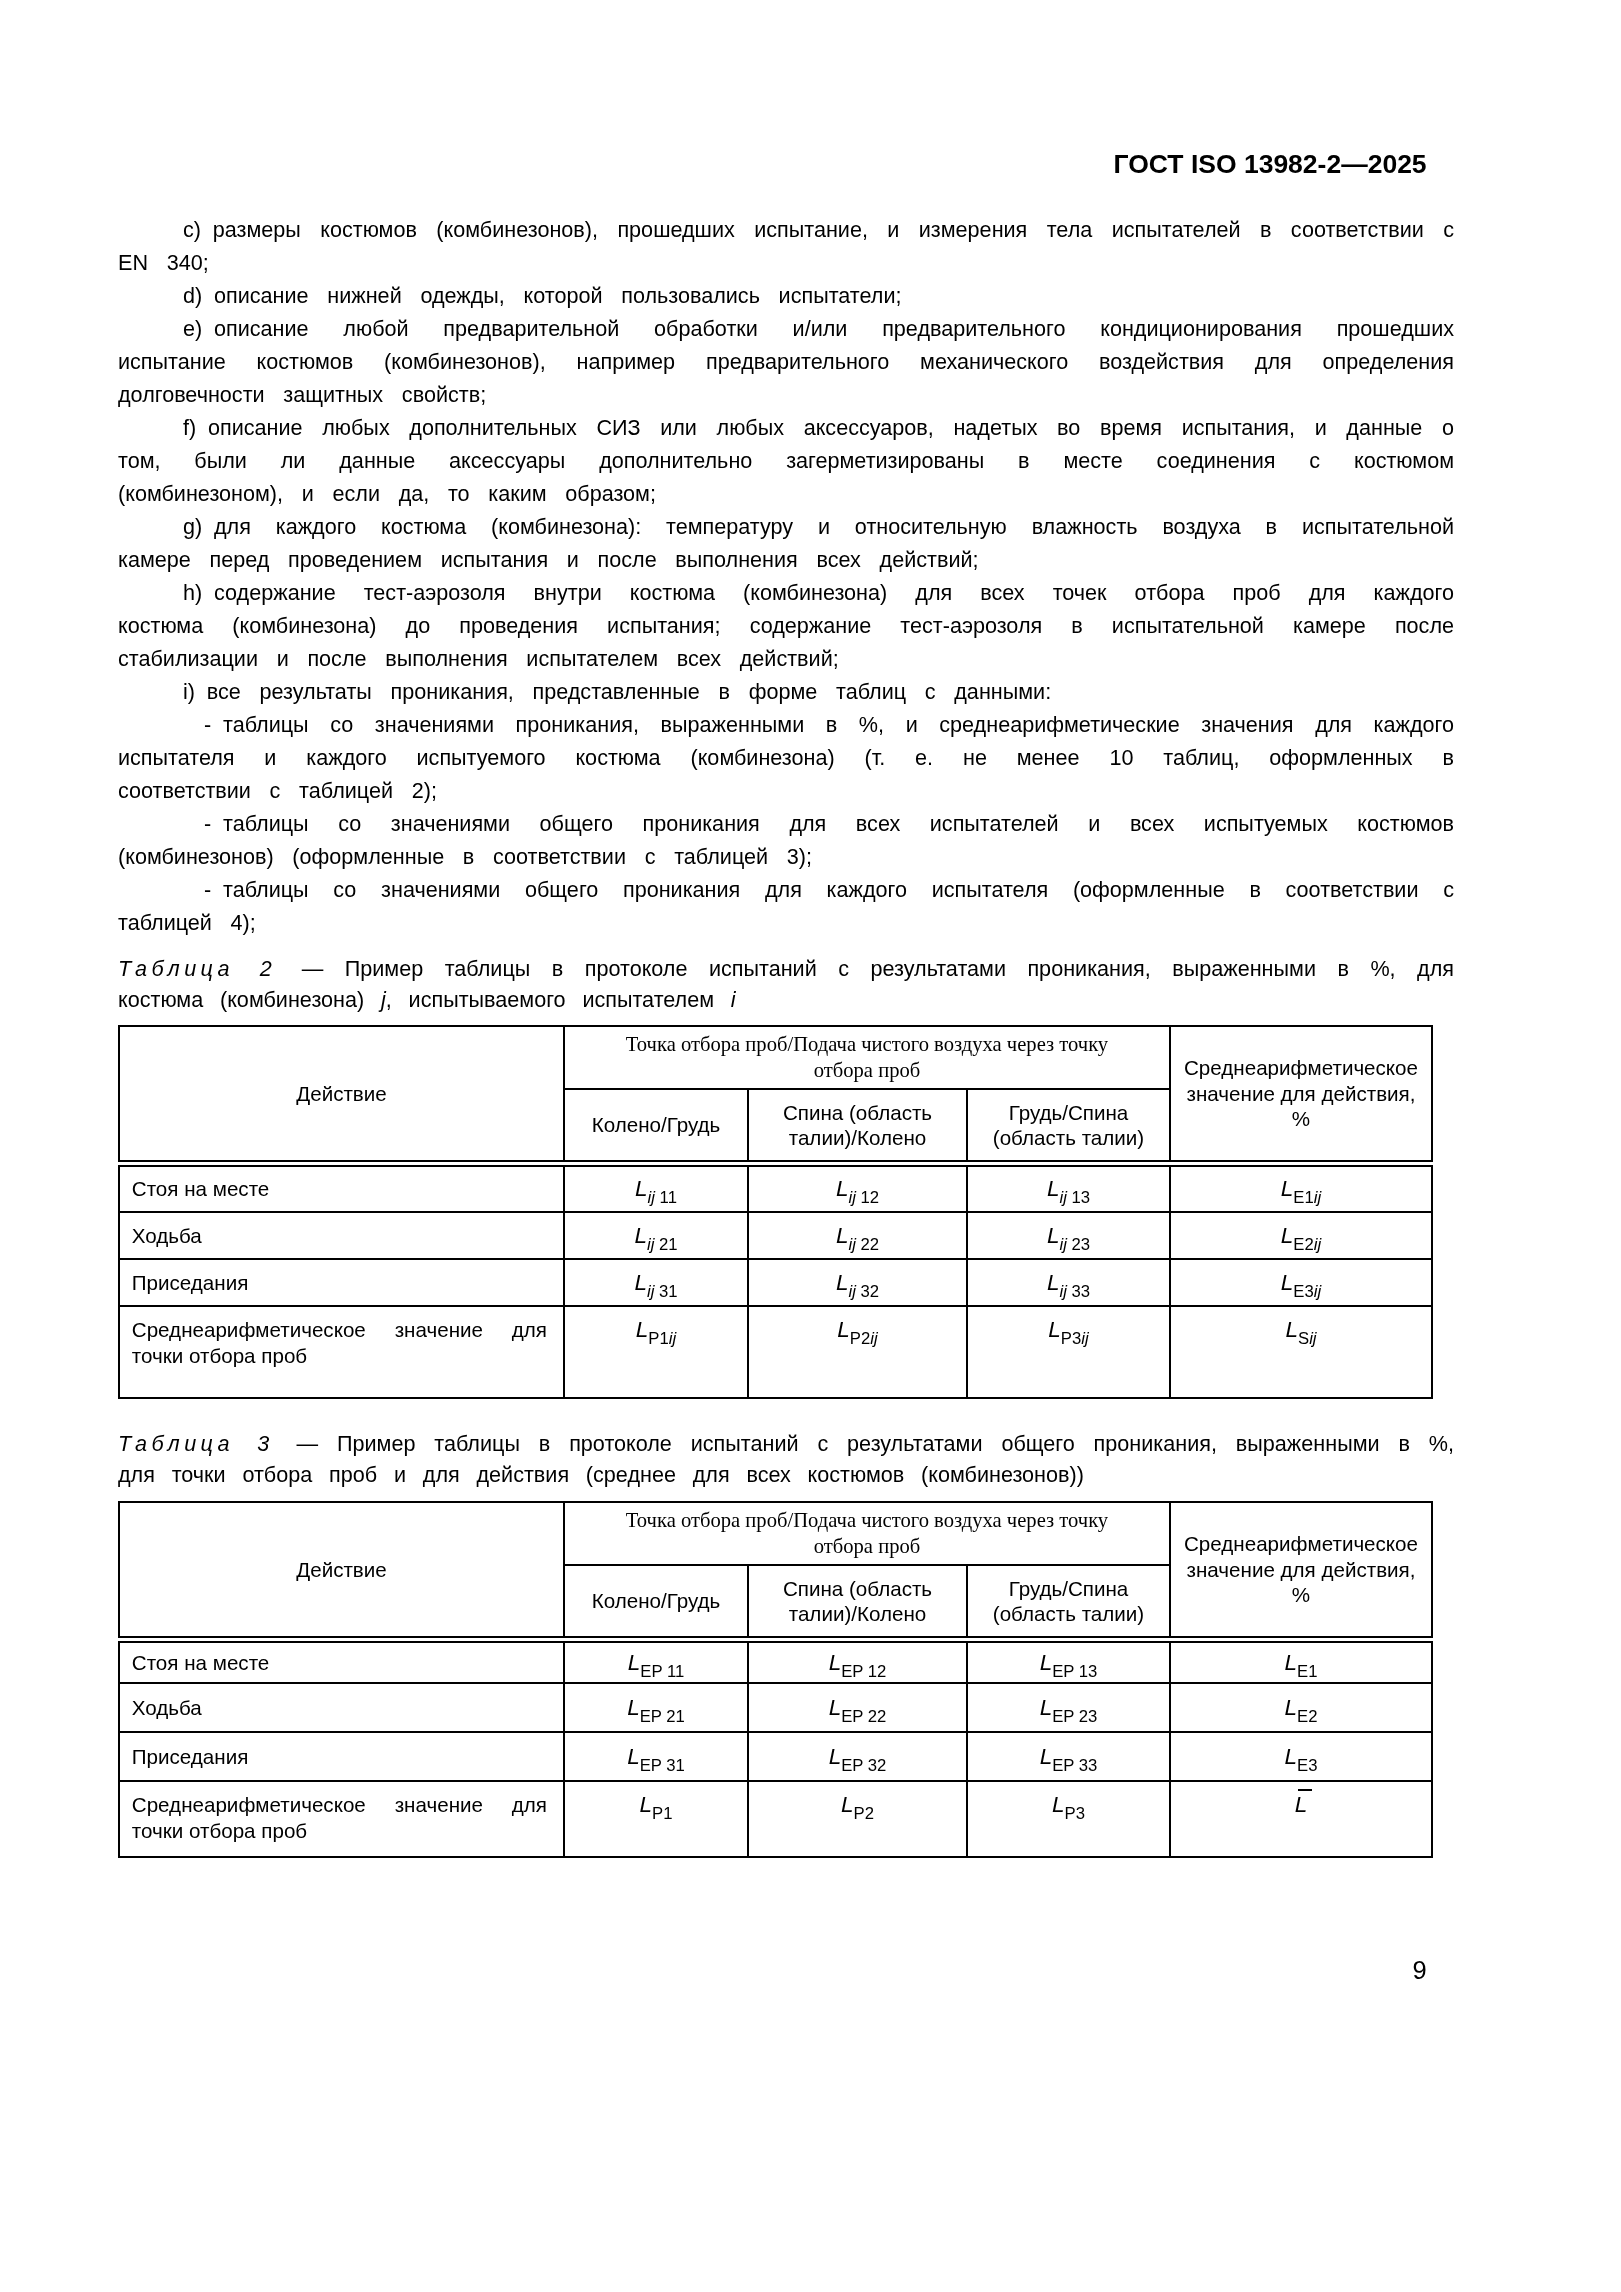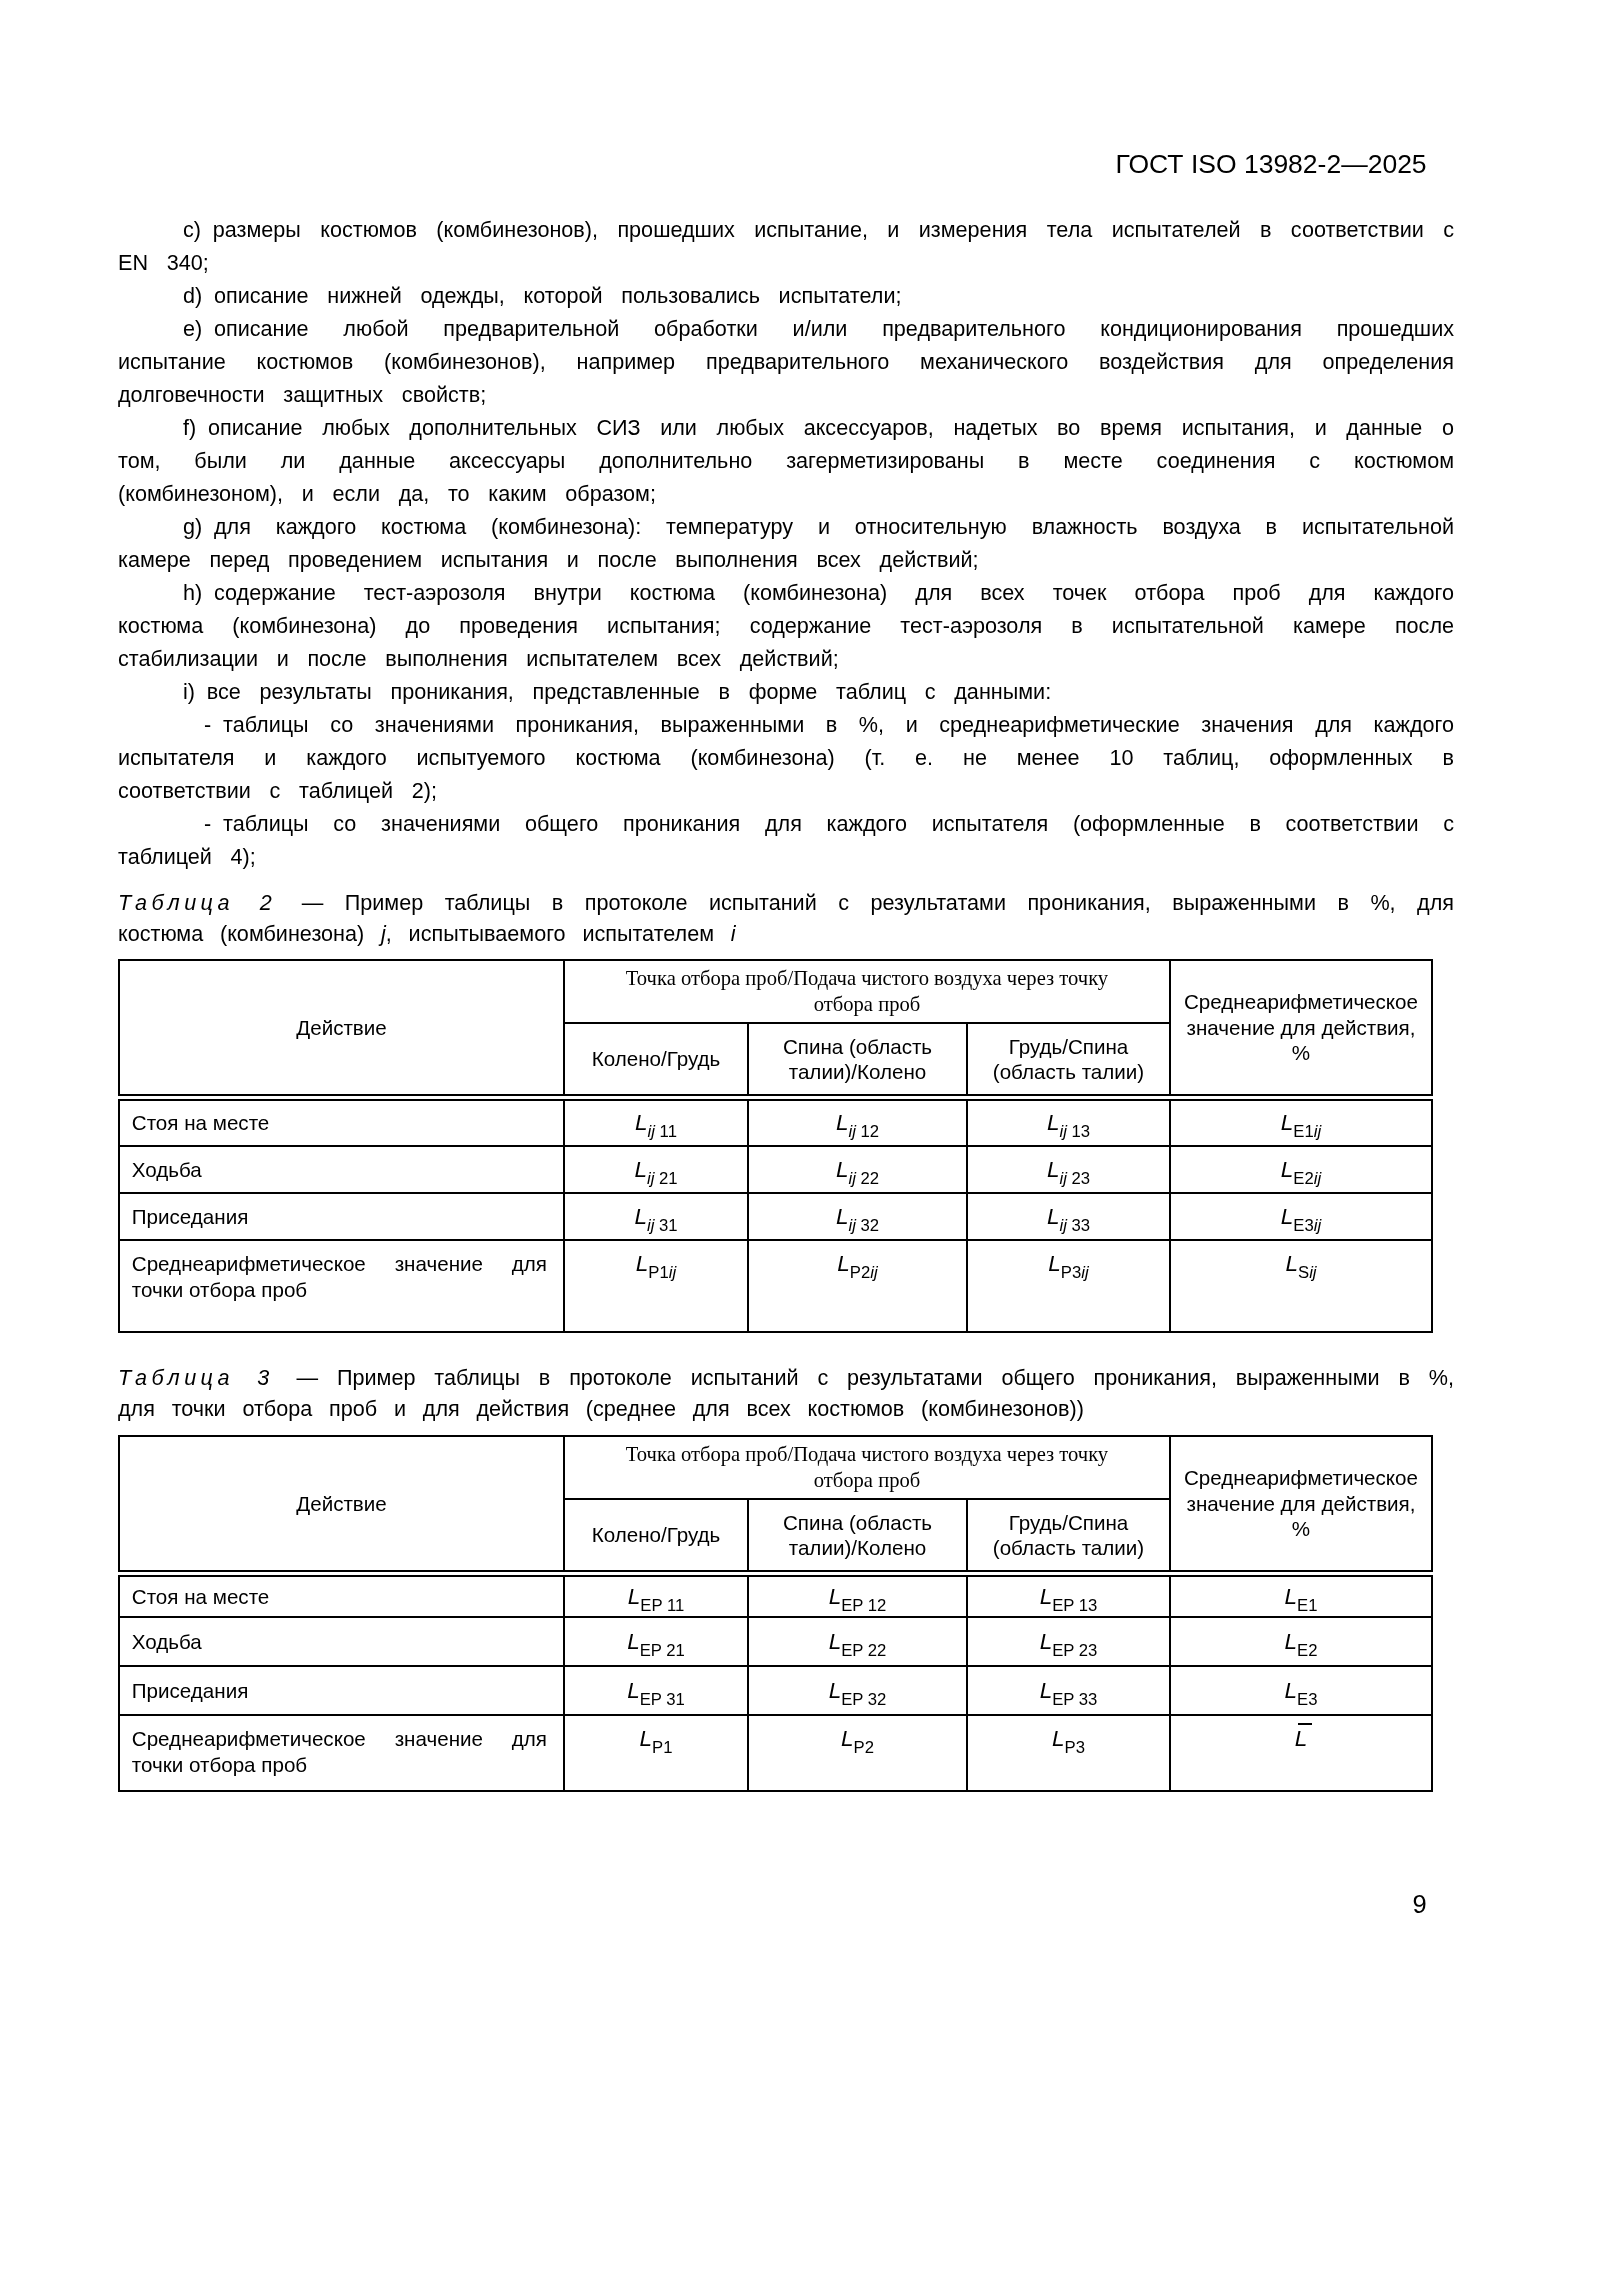--- a/index.html
+++ b/index.html
@@ -14,21 +14,21 @@
   }
   .content {
     position:absolute;
     left:118px; top:0;
     width:1336px;
   }
   .doc-header {
     padding-top:149px;
     padding-right:27.4px;
     text-align:right;
-    font-weight:normal;
+    font-weight:bold;
     font-size:26.5px;
     line-height:31px;
   }
   .body-text {
     margin-top:33px;
     font-size:21.6px;
     line-height:33px;
     text-align:justify;
     word-spacing:12.7px;
   }
@@ -106,20 +106,21 @@
 
     <div class="body-text">
       <p><span class="plabel">c)</span><span>размеры костюмов (комбинезонов), прошедших испытание, и измерения тела испытателей в соответствии с EN 340;</span></p>
       <p><span class="plabel">d)</span><span>описание нижней одежды, которой пользовались испытатели;</span></p>
       <p><span class="plabel">e)</span><span>описание любой предварительной обработки и/или предварительного кондиционирования прошедших испытание костюмов (комбинезонов), например предварительного механического воздействия для определения долговечности защитных свойств;</span></p>
       <p><span class="plabel">f)</span><span>описание любых дополнительных СИЗ или любых аксессуаров, надетых во время испытания, и данные о том, были ли данные аксессуары дополнительно загерметизированы в месте соединения с костюмом (комбинезоном), и если да, то каким образом;</span></p>
       <p><span class="plabel">g)</span><span>для каждого костюма (комбинезона): температуру и относительную влажность воздуха в испытательной камере перед проведением испытания и после выполнения всех действий;</span></p>
       <p><span class="plabel">h)</span><span>содержание тест-аэрозоля внутри костюма (комбинезона) для всех точек отбора проб для каждого костюма (комбинезона) до проведения испытания; содержание тест-аэрозоля в испытательной камере после стабилизации и после выполнения испытателем всех действий;</span></p>
       <p><span class="plabel">i)</span><span>все результаты проникания, представленные в форме таблиц с данными:</span></p>
       <p class="dash"><span class="plabel">-</span><span>таблицы со значениями проникания, выраженными в %, и среднеарифметические значения для каждого испытателя и каждого испытуемого костюма (комбинезона) (т. е. не менее 10 таблиц, оформленных в соответствии с таблицей 2);</span></p>
+      <p class="dash"><span class="plabel">-</span><span>таблицы со значениями общего проникания для всех испытателей и всех испытуемых костюмов (комбинезонов) (оформленные в соответствии с таблицей 3);</span></p>
       <p class="dash"><span class="plabel">-</span><span>таблицы со значениями общего проникания для каждого испытателя (оформленные в соответствии с таблицей 4);</span></p>
     </div>
 
     <p class="caption cap-t2"><span class="tlabel">Таблица 2</span><span> — </span><span>Пример таблицы в протоколе испытаний с результатами проникания, выраженными в %, для костюма (комбинезона) </span><i>j</i><span>, испытываемого испытателем </span><i>i</i></p>
 
     <table class="gost">
       <colgroup>
         <col style="width:445px">
           <col style="width:184px">
           <col style="width:219px">

